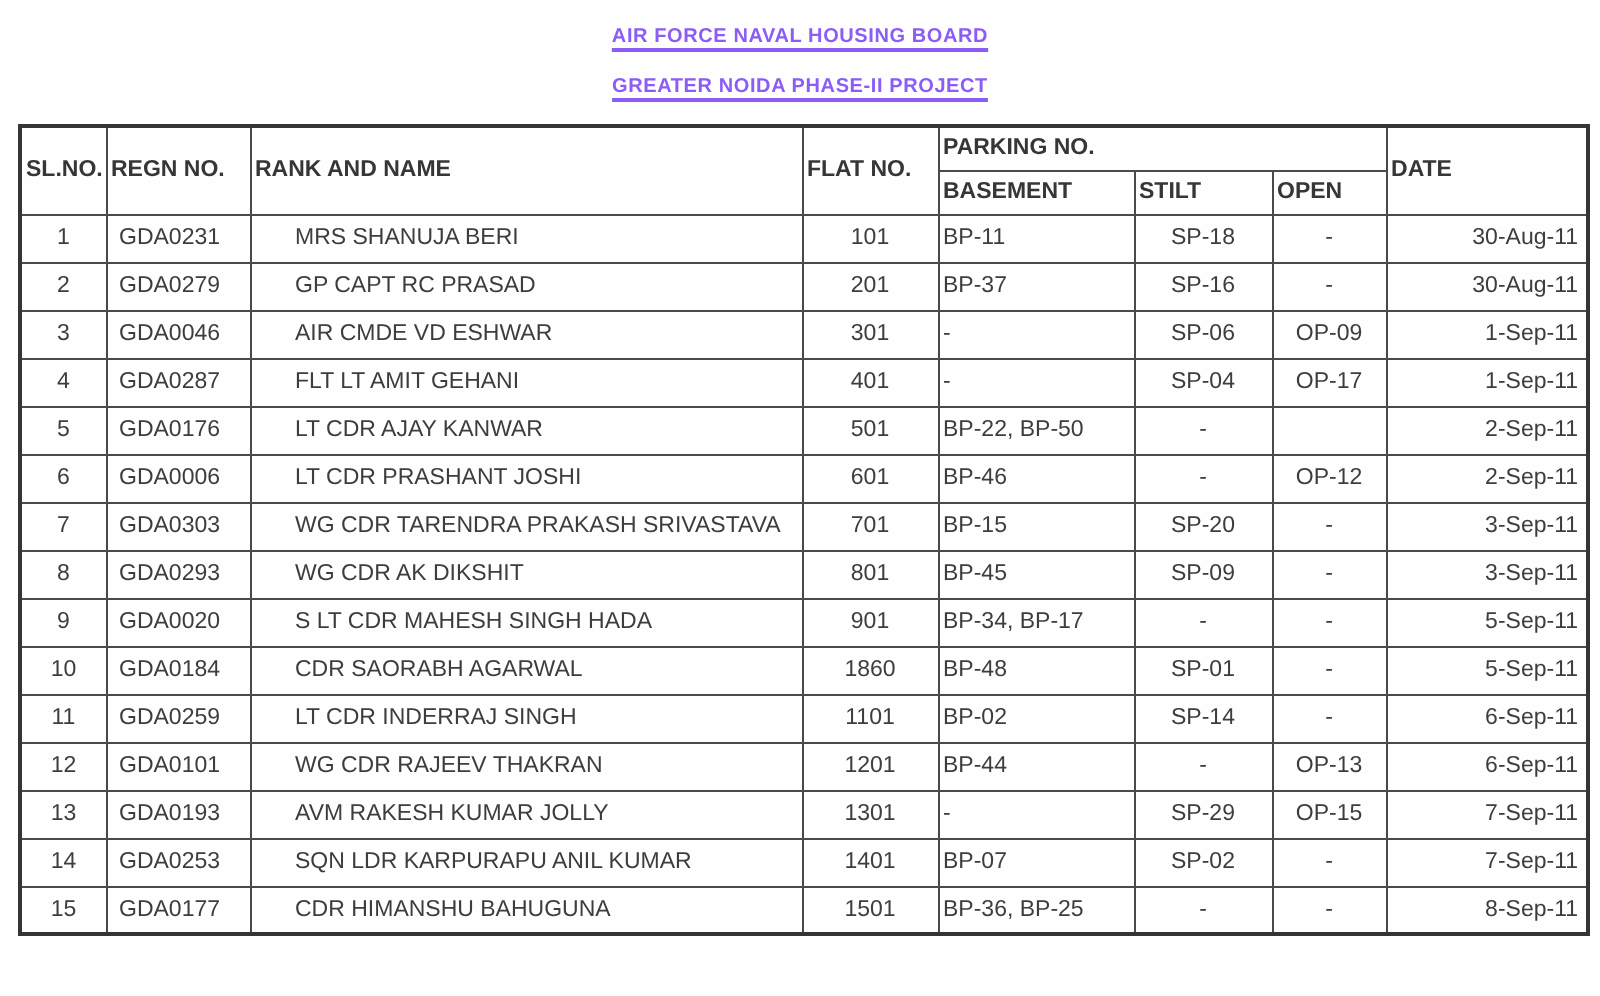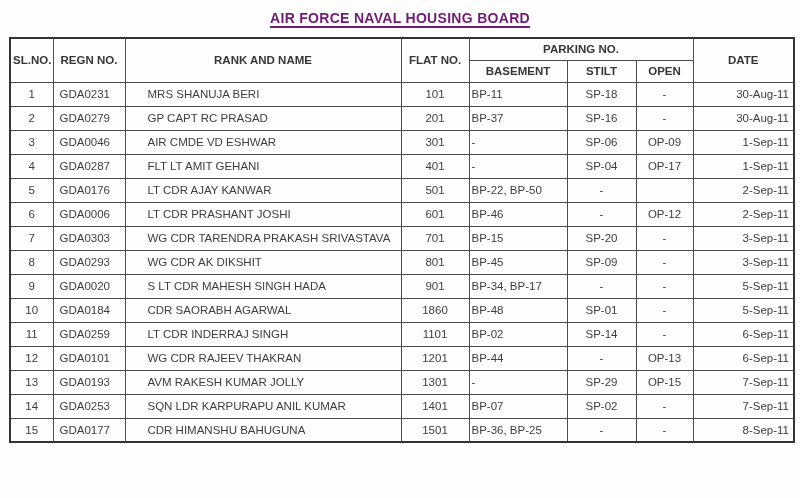--- a/index.html
+++ b/index.html
@@ -18,25 +18,25 @@
     width: 800px;
     height: 498px;
     position: relative;
     background: #fefefe;
   }
   .title-block {
     padding-top: 6px;
     text-align: center;
   }
   .title-line {
-    font-size: 14px;
+    font-size: 10px;
     font-weight: bold;
     line-height: 25px;
     letter-spacing: 0.3px;
-    color: #701a75;
+    color: #8b5cf6;
   }
   .title-line span {
     text-decoration: underline;
     text-decoration-thickness: 1.5px;
     text-underline-offset: 3px;
   }
   table.schedule {
     border-collapse: collapse;
     table-layout: fixed;
     margin-left: 9px;
@@ -46,21 +46,21 @@
     color: #3d3d3d;
   }
   table.schedule, table.schedule th, table.schedule td {
     border: 1px solid #4a4a4a;
   }
   table.schedule {
     border: 2px solid #353535;
   }
   th {
     font-weight: bold;
-    text-align: center;
+    text-align: left;
     padding: 0 2px;
     color: #363636;
   }
   thead tr { height: 22px; }
   tbody tr { height: 24px; }
   td {
     padding: 0 2px;
     vertical-align: middle;
     white-space: nowrap;
     overflow: hidden;
@@ -74,20 +74,21 @@
   td.c-open  { text-align: center; }
   td.c-date  { text-align: right; padding-right: 4px; }
 </style>
 </head>
 <body>
 
 <div class="page">
 
   <div class="title-block">
     <div class="title-line"><span>AIR FORCE NAVAL HOUSING BOARD</span></div>
+    <div class="title-line"><span>GREATER NOIDA PHASE-II PROJECT</span></div>
   </div>
 
   <table class="schedule">
     <colgroup>
       <col style="width:43px">
       <col style="width:72px">
       <col style="width:276px">
       <col style="width:68px">
       <col style="width:98px">
       <col style="width:69px">

